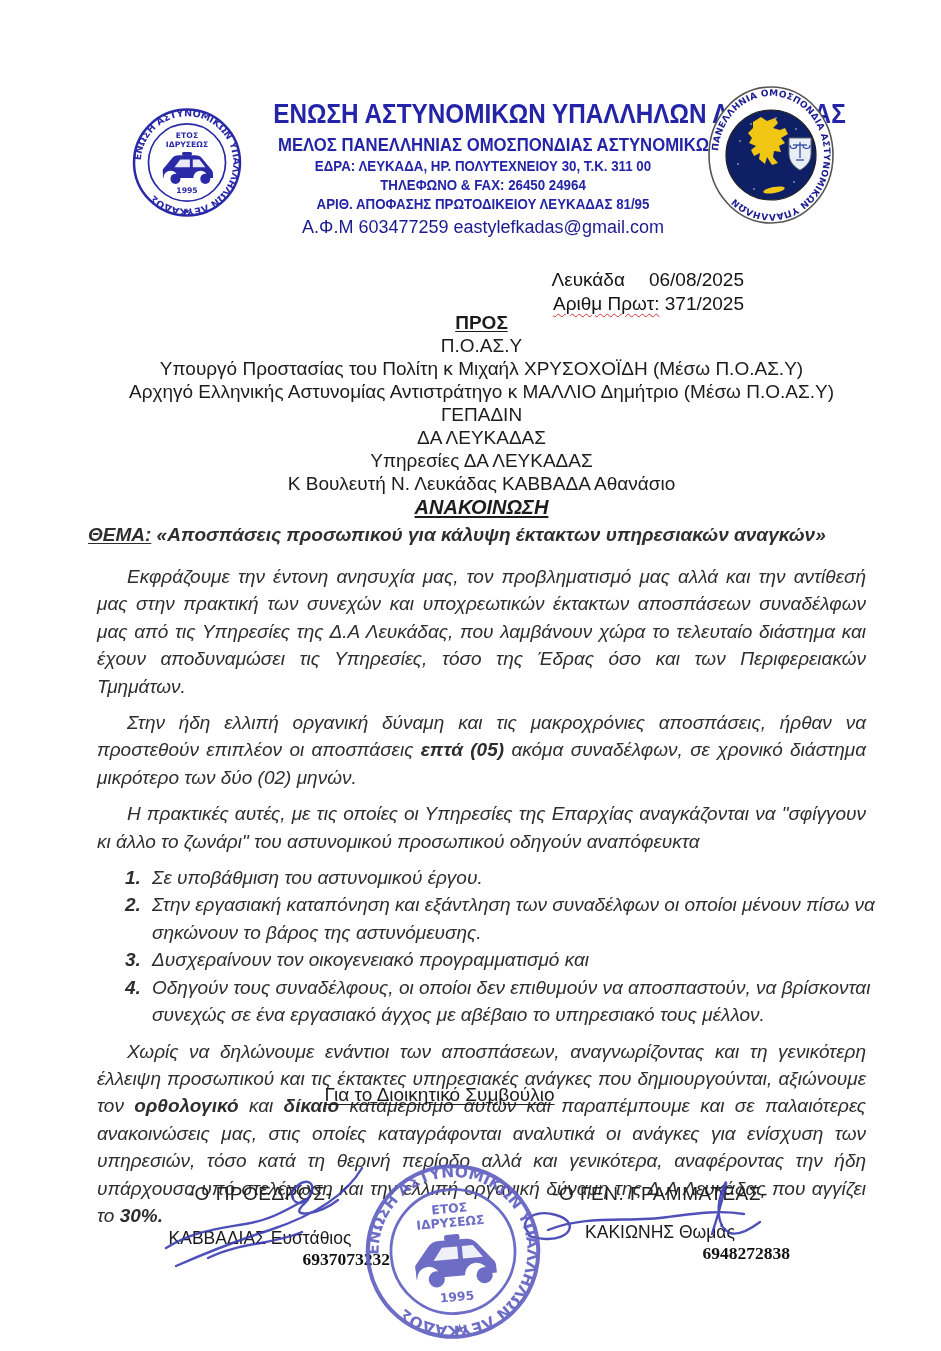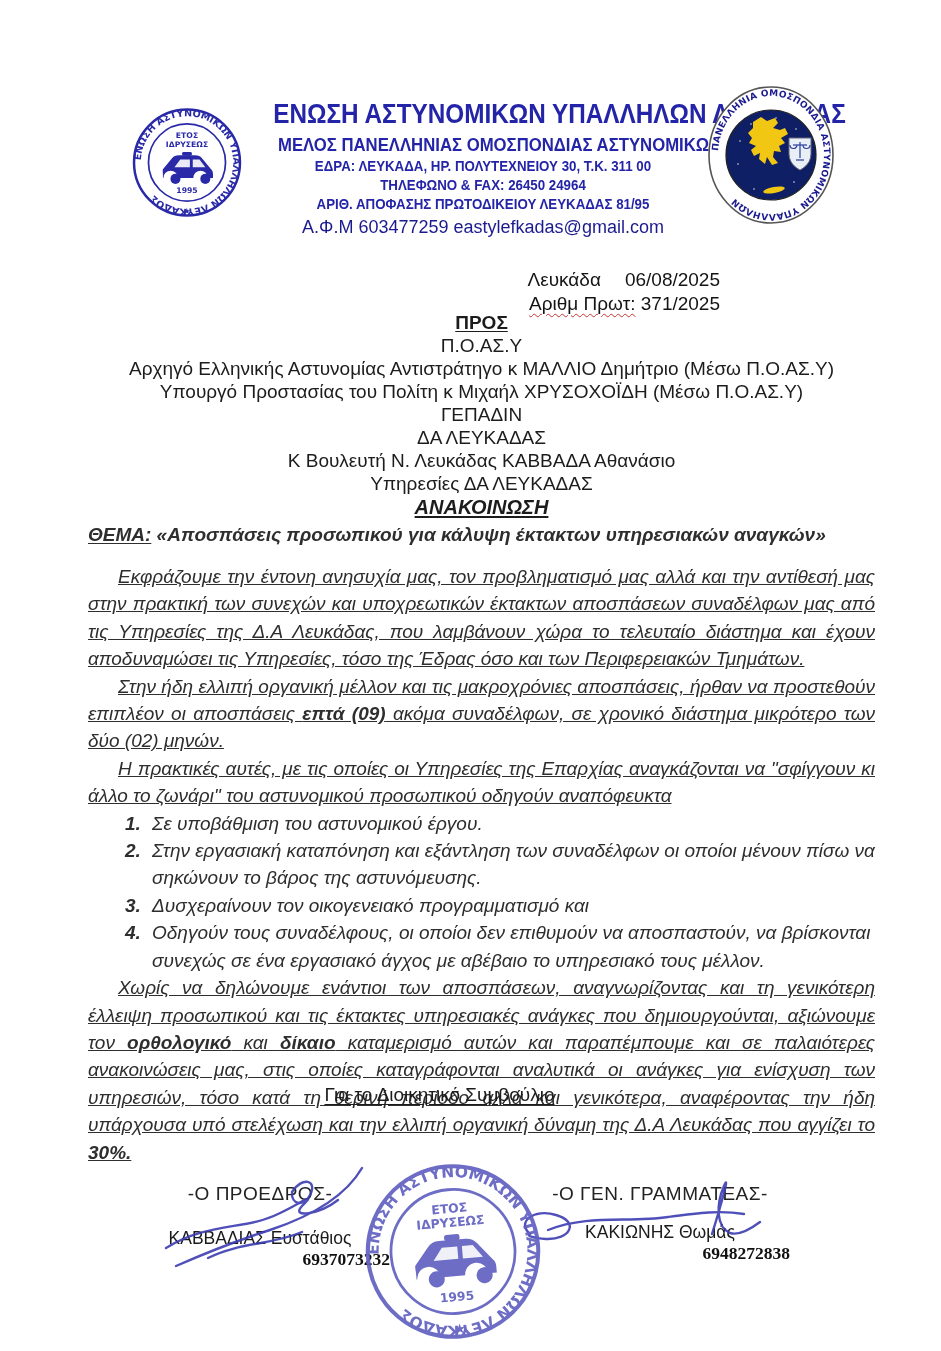--- a/index.html
+++ b/index.html
@@ -7,33 +7,33 @@
         font-family:"Liberation Sans",sans-serif;color:#1c1c1c;overflow:hidden;}
   
   .seal-left{position:absolute;left:129px;top:97px;color:#2a2aa8;}
   .seal-right{position:absolute;left:706px;top:84px;}
   .head-text{position:absolute;left:250px;top:98px;width:466px;text-align:center;color:#2424a8;}
   .org-name{font-weight:bold;font-size:27px;white-space:nowrap;transform:scaleX(.90);transform-origin:center;line-height:32px;}
   .member-line{font-weight:bold;font-size:19px;white-space:nowrap;transform:scaleX(.88);transform-origin:center;line-height:25px;margin-top:2px;}
   .addr-line{font-weight:bold;font-size:14px;white-space:nowrap;transform:scaleX(.95);transform-origin:center;line-height:19px;}
   .afm-line{font-size:18px;color:#1b1b8f;line-height:25px;margin-top:1px;font-weight:500;}
   
-  .meta{position:absolute;left:455px;top:268px;width:265px;text-align:right;font-size:19px;line-height:24px;color:#141414;}
+  .meta{position:absolute;left:479px;top:268px;width:265px;text-align:right;font-size:19px;line-height:24px;color:#141414;}
   .meta-line1{display:flex;justify-content:flex-end;gap:24px;}
   .wavy{text-decoration:underline;text-decoration-style:wavy;text-decoration-color:#c93434;text-decoration-thickness:1px;text-underline-offset:3px;}
   
   .content{position:absolute;left:88px;top:0;width:787px;}
   .recipients{margin-top:311px;text-align:center;font-size:19px;line-height:23px;}
   .pros{font-weight:bold;text-decoration:underline;text-underline-offset:2px;}
   .ann-title{margin-top:1px;text-align:center;font-size:20px;font-weight:bold;font-style:italic;text-decoration:underline;text-underline-offset:2px;}
   
   .subject{margin-top:5px;font-size:19px;font-style:italic;font-weight:bold;color:#2e2e2e;}
   .subject .lbl{text-decoration:underline;text-underline-offset:2px;}
   .bodytext{margin-top:17px;font-size:19px;line-height:27.4px;font-style:italic;color:#2e2e2e;}
-  .bodytext p{margin:0;text-align:justify;text-indent:30px;text-decoration:underline;}
+  .bodytext p{margin:9px;text-align:justify;text-indent:30px;}
   .b{font-weight:bold;}
   .nlist{margin:0 0 0 37px;}
   .li-row{display:flex;}
   .li-row .num{flex:none;width:27px;font-weight:bold;}
   .li-row .txt{flex:1;}
   
   .closing{position:absolute;left:0;top:1084px;width:941px;text-align:center;font-size:19px;text-decoration:underline;text-underline-offset:3px;transform:translateX(-31px);}
   .sig-title{position:absolute;width:260px;text-align:center;font-size:19px;letter-spacing:.5px;color:#222;}
   .sig-name{position:absolute;width:260px;text-align:center;font-size:17.5px;color:#1a1a1a;}
   .sig-phone{position:absolute;width:260px;text-align:right;font-family:"Liberation Serif",serif;font-weight:bold;font-size:17.5px;color:#111;}
@@ -122,36 +122,36 @@
       <span class="wavy">Αριθμ Πρωτ:</span>
       <span>371/2025</span>
     </div>
   </div>
 
   <div class="content">
 
     <div class="recipients">
       <div class="pros">ΠΡΟΣ</div>
       <div>Π.Ο.ΑΣ.Υ</div>
+      <div>Υπουργό Προστασίας του Πολίτη κ Μιχαήλ ΧΡΥΣΟΧΟΪΔΗ (Μέσω Π.Ο.ΑΣ.Υ)</div>
       <div>Αρχηγό Ελληνικής Αστυνομίας Αντιστράτηγο κ ΜΑΛΛΙΟ Δημήτριο (Μέσω Π.Ο.ΑΣ.Υ)</div>
-      <div>Υπουργό Προστασίας του Πολίτη κ Μιχαήλ ΧΡΥΣΟΧΟΪΔΗ (Μέσω Π.Ο.ΑΣ.Υ)</div>
       <div>ΓΕΠΑΔΙΝ</div>
       <div>ΔΑ ΛΕΥΚΑΔΑΣ</div>
+      <div>Υπηρεσίες ΔΑ ΛΕΥΚΑΔΑΣ</div>
       <div>Κ Βουλευτή Ν. Λευκάδας ΚΑΒΒΑΔΑ Αθανάσιο</div>
-      <div>Υπηρεσίες ΔΑ ΛΕΥΚΑΔΑΣ</div>
       <div class="ann-title">ΑΝΑΚΟΙΝΩΣΗ</div>
     </div>
 
     <div class="subject">
       <span class="lbl">ΘΕΜΑ:</span><span> «Αποσπάσεις προσωπικού για κάλυψη έκτακτων υπηρεσιακών αναγκών»</span>
     </div>
 
     <div class="bodytext">
       <p>Εκφράζουμε την έντονη ανησυχία μας, τον προβληματισμό μας αλλά και την αντίθεσή μας στην πρακτική των συνεχών και υποχρεωτικών έκτακτων  αποσπάσεων συναδέλφων μας από τις Υπηρεσίες της Δ.Α Λευκάδας, που λαμβάνουν χώρα το τελευταίο διάστημα και έχουν αποδυναμώσει τις Υπηρεσίες, τόσο της Έδρας όσο και των Περιφερειακών Τμημάτων.</p>
-      <p><span>Στην ήδη ελλιπή οργανική μέλλον και τις μακροχρόνιες αποσπάσεις, ήρθαν να προστεθούν επιπλέον οι αποσπάσεις </span><span class="b">επτά (09)</span><span> ακόμα συναδέλφων, σε χρονικό διάστημα μικρότερο των δύο (02) μηνών.</span></p>
+      <p><span>Στην ήδη ελλιπή οργανική δύναμη και τις μακροχρόνιες αποσπάσεις, ήρθαν να προστεθούν επιπλέον οι αποσπάσεις </span><span class="b">επτά (05)</span><span> ακόμα συναδέλφων, σε χρονικό διάστημα μικρότερο των δύο (02) μηνών.</span></p>
       <p>Η πρακτικές αυτές, με τις οποίες οι Υπηρεσίες της Επαρχίας αναγκάζονται να "σφίγγουν κι άλλο το ζωνάρι" του αστυνομικού προσωπικού οδηγούν αναπόφευκτα</p>
       <div class="nlist">
         <div class="li-row">
           <span class="num">1.</span>
           <span class="txt">Σε υποβάθμιση του αστυνομικού έργου.</span>
         </div>
         <div class="li-row">
           <span class="num">2.</span>
           <span class="txt">Στην εργασιακή καταπόνηση και εξάντληση των συναδέλφων οι οποίοι μένουν πίσω να σηκώνουν το βάρος της αστυνόμευσης.</span>
         </div>

